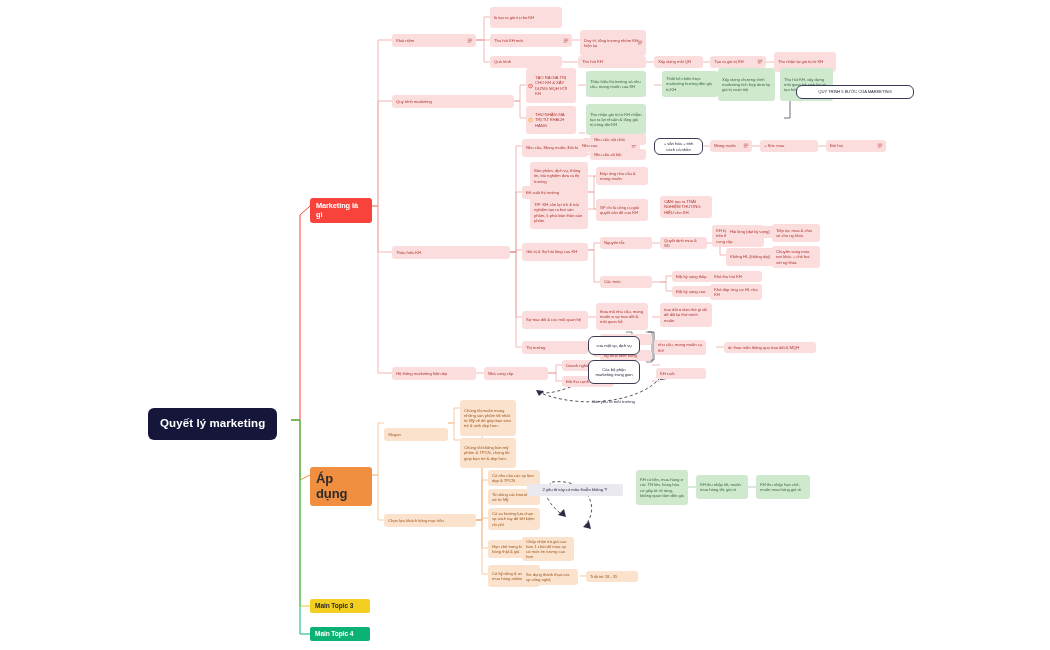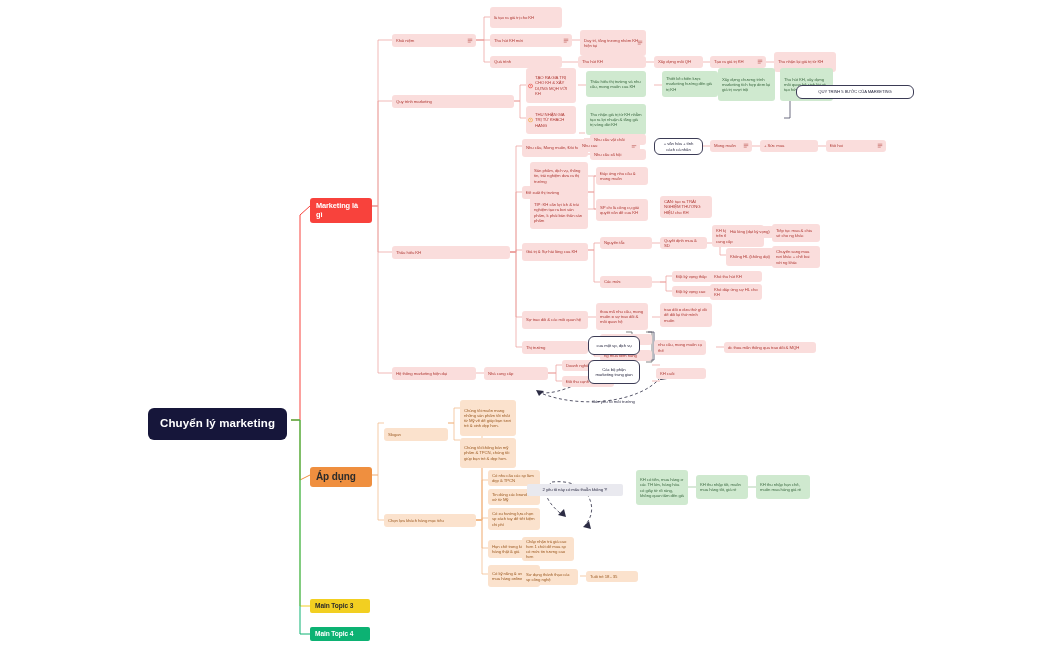--- a/index.html
+++ b/index.html
@@ -46,21 +46,21 @@
     color: #ffffff;
     border-radius: 6px;
     font-size: 11.5px;
     font-weight: bold;
     padding: 9px 12px;
     letter-spacing: 0.1px;
   }
 
   
   .main-red    { background:#f8423c; color:#ffffff; font-size:7.4px; font-weight:bold; border-radius:3px; padding:4px 6px; }
-  .main-orange { background:#ef8f3f; color:#2b2b2b; font-size:10px; font-weight:bold; border-radius:3px; padding:4px 6px; }
+  .main-orange { background:#ef8f3f; color:#2b2b2b; font-size:13px; font-weight:bold; border-radius:3px; padding:4px 6px; }
   .main-yellow { background:#f2cf21; color:#2b2b2b; font-size:6.6px; font-weight:bold; border-radius:2px; padding:3px 5px; }
   .main-green  { background:#0cb273; color:#ffffff; font-size:6.6px; font-weight:bold; border-radius:2px; padding:3px 5px; }
 
   
   .pink  { background:#fadddc; color:#b03b36; font-size:4.3px; }
   
   .green { background:#cfe9cf; color:#3e6b43; font-size:4.3px; }
   
   .peach { background:#fbe2cd; color:#9c5b23; font-size:4.3px; }
   
@@ -188,21 +188,21 @@
     </g>
     <g fill="#2c2c44">
       <polygon points="536,390 544,391 539,396"></polygon>
       <polygon points="660,380 663,372 667,379"></polygon>
       <polygon points="558,515 564,509 566,517"></polygon>
       <polygon points="583,527 589,521 591,529"></polygon>
     </g>
   </svg>
 
   <div class="node root" style="left:148px; top:408px;">
-    <span class="txt">Chuyển lý marketing</span>
+    <span class="txt">Quyết lý marketing</span>
   </div>
 
   <div class="node main-red" style="left:310px; top:198px; width:62px;">
     <span class="txt">Marketing là gì</span>
   </div>
   <div class="node main-orange" style="left:310px; top:467px; width:62px;">
     <span class="txt">Áp dụng</span>
   </div>
   <div class="node main-yellow" style="left:310px; top:599px; width:60px;">
     <span class="txt">Main Topic 3</span>

